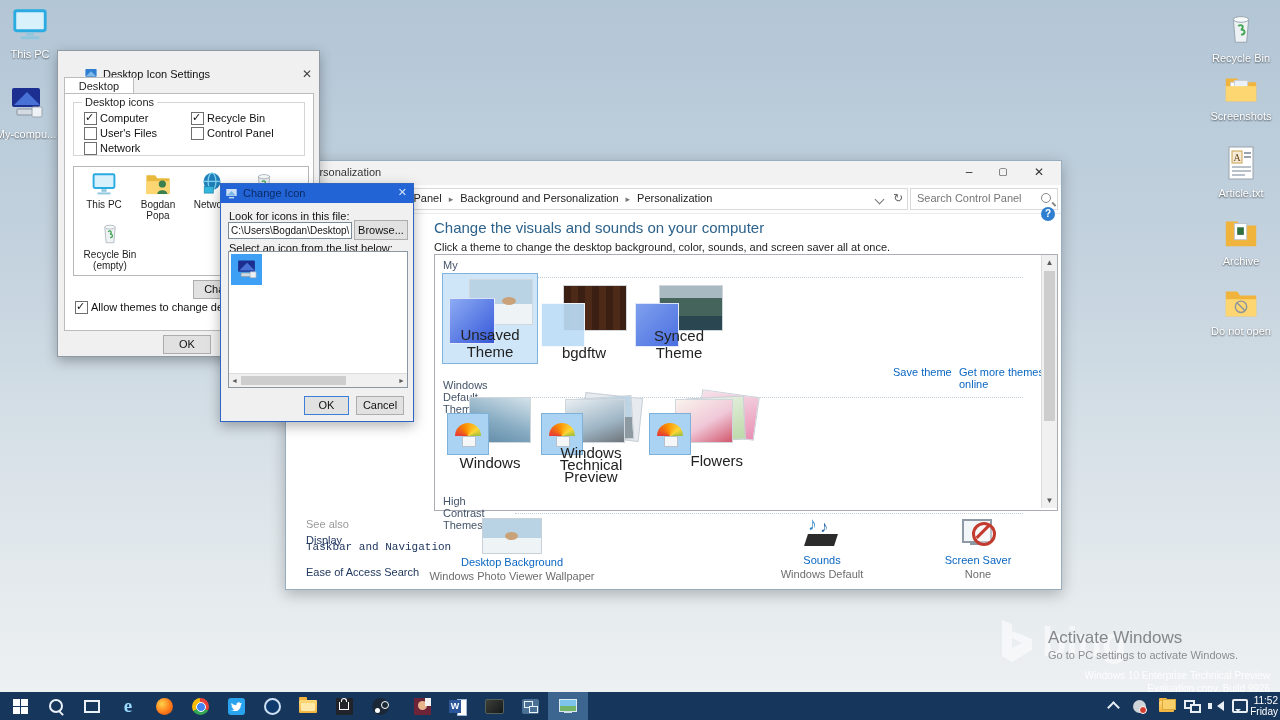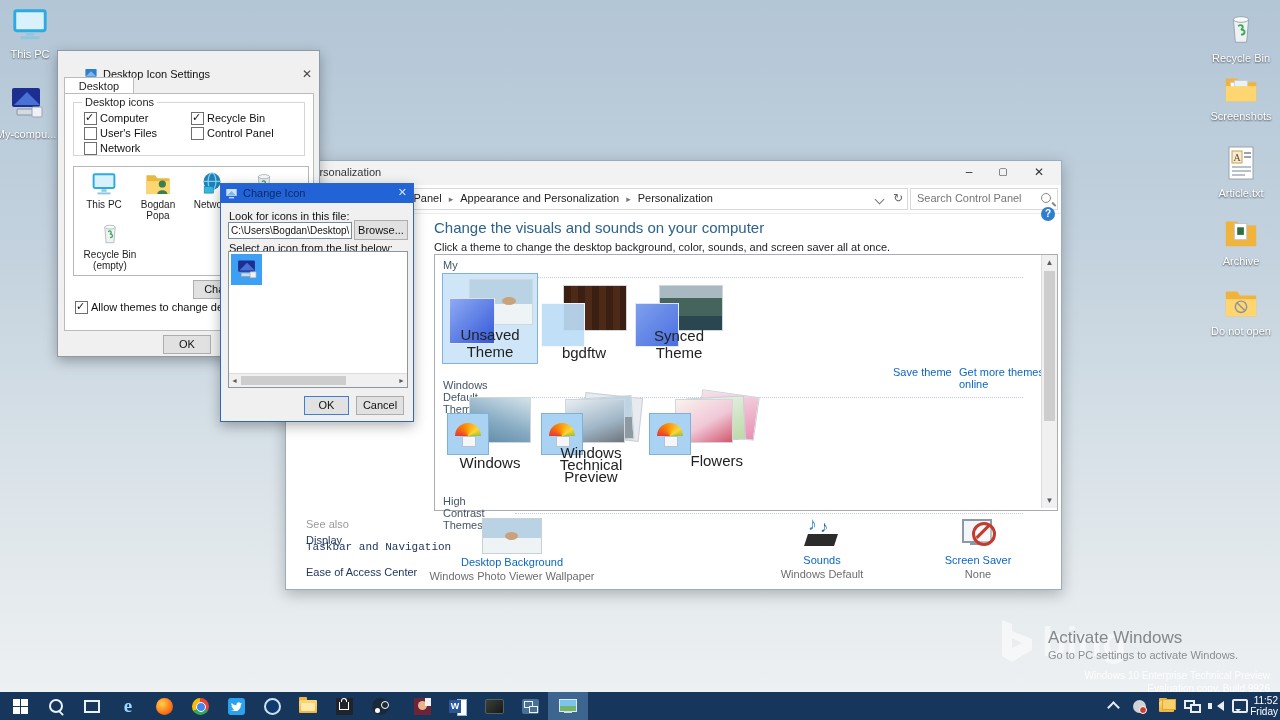--- a/index.html
+++ b/index.html
@@ -144,21 +144,21 @@
       <span class="abs" style="left:20px;top:5px;color:#333;">Personalization</span>
       <span class="cap" style="right:76px;">–</span>
       <span class="cap" style="right:42px;font-size:10px;">▢</span>
       <span class="cap" style="right:6px;">✕</span>
     </div>
 
     <div class="abs" style="left:0;top:24px;right:0;height:28px;background:#fdfdfd;border-bottom:1px solid #ececec;">
       <div class="abs" style="left:4px;top:3px;width:616px;height:20px;background:#fff;border:1px solid #d9d9d9;">
         <div class="abs" style="left:84px;top:3px;display:flex;">
           <span class="crumb">Control Panel</span>
-          <span class="crumb">Appearance and Personalization</span>
+          <span class="crumb">Background and Personalization</span>
           <span class="crumb">Personalization</span>
         </div>
         <span class="abs" style="right:24px;top:7px;width:6px;height:6px;border-right:1.5px solid #777;border-bottom:1.5px solid #777;transform:rotate(45deg);"></span>
         <span class="abs" style="right:4px;top:2px;color:#666;font-size:12px;">↻</span>
       </div>
       <div class="abs" style="left:624px;top:3px;width:146px;height:20px;background:#fff;border:1px solid #d9d9d9;">
         <input style="position: absolute; left: 4px; top: 2px; width: 118px; border: none; outline: none; font-size: 11px; color: rgb(119, 119, 119);" placeholder="Search Control Panel">
         <span class="abs" style="right:6px;top:4px;width:8px;height:8px;border:1.5px solid #888;border-radius:50%;"></span>
         <span class="abs" style="right:3px;top:13px;width:1.5px;height:5px;background:#888;transform:rotate(-45deg);"></span>
       </div>
@@ -238,21 +238,21 @@
       <div class="sb-v" style="right:0;top:0;height:253px;">
         <div class="sb-btn" style="top:0;">▲</div>
         <div class="sb-thumb" style="top:16px;height:150px;"></div>
         <div class="sb-btn" style="bottom:0;">▼</div>
       </div>
     </div>
 
     <div class="abs" style="left:20px;top:357px;color:#9a9a9a;">See also</div>
     <div class="abs" style="left:20px;top:373px;color:#20375e;cursor:pointer;">Display</div>
     <div class="abs" style="left:20px;top:380px;color:#20375e;cursor:pointer;font-family:Liberation Mono, monospace;">Taskbar and Navigation</div>
-    <div class="abs" style="left:20px;top:405px;color:#20375e;cursor:pointer;">Ease of Access Center</div>
+    <div class="abs" style="left:20px;top:405px;color:#20375e;cursor:pointer;">Ease of Access Search</div>
 
     <div class="abs" style="left:138px;top:357px;width:176px;text-align:center;">
       <div style="display:inline-block;width:58px;height:34px;border:1px solid #c9d1d8;background:linear-gradient(180deg,#b9d2e4 0 55%,#eef3f6 55%);position:relative;"><span style="position:absolute;left:22px;top:13px;width:13px;height:8px;background:#caa27a;border-radius:50%;"></span></div>
       <div class="link">Desktop Background</div>
       <div style="color:#6d6d6d;margin-top:2px;">Windows Photo Viewer Wallpaper</div>
     </div>
     <div class="abs" style="left:466px;top:355px;width:140px;text-align:center;">
       <div style="display:inline-block;position:relative;width:40px;height:36px;">
         <span style="position:absolute;left:4px;top:18px;width:30px;height:12px;background:#2b2b2b;transform:skewX(-18deg);"></span>
         <span style="position:absolute;left:6px;top:-2px;color:#2f86c8;font-size:18px;">♪</span>

